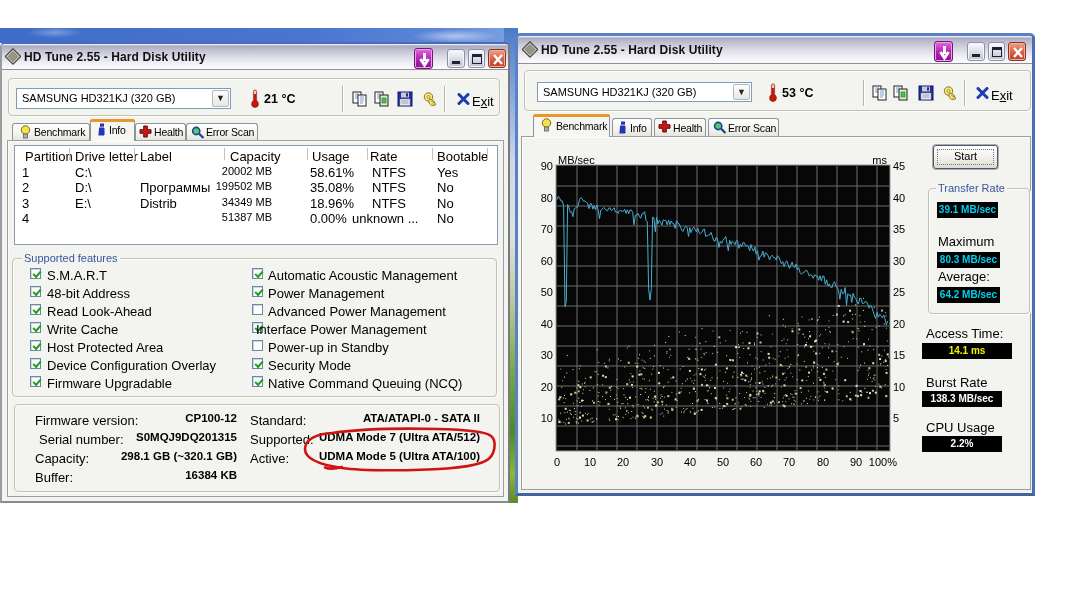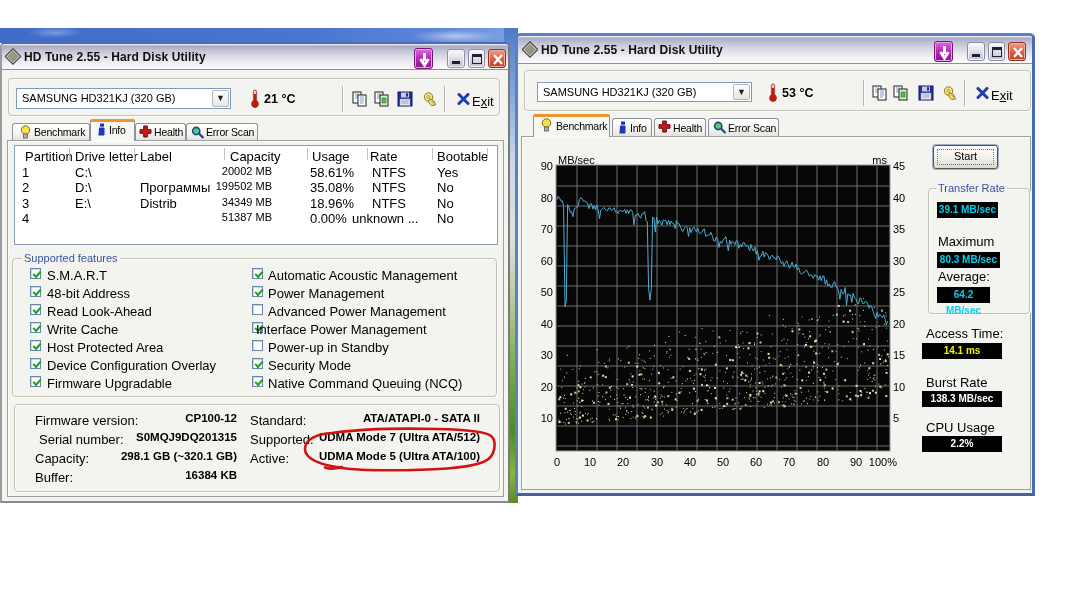--- a/index.html
+++ b/index.html
@@ -314,23 +314,23 @@
 <div class="abs" style="left:3px;top:3px;right:3px;bottom:3px;border:1px dotted #777"></div>
 <div class="abs" style="left:0;right:0;top:4px;text-align:center;font-size:11px">Start</div>
     </div>
     <div class="gbox" style="left:410px;top:152px;width:102px;height:126px"></div>
     <div class="glab" style="left:418px;top:146px">Transfer Rate</div>
     <div class="t11" style="left:420px;top:163px">Minimum</div>
     <div class="blk cy" style="left:419px;top:166px;width:61px;height:16px">39.1 MB/sec</div>
     <div class="t11" style="left:420px;top:198px">Maximum</div>
     <div class="blk cy" style="left:419px;top:216px;width:63px;height:16px">80.3 MB/sec</div>
     <div class="t11" style="left:420px;top:233px">Average:</div>
-    <div class="blk cy" style="left:419px;top:251px;width:53px;height:16px">64.2 MB/sec</div>
+    <div class="blk cy" style="left:419px;top:251px;width:63px;height:16px">64.2 MB/sec</div>
     <div class="t11" style="left:408px;top:290px">Access Time:</div>
-    <div class="blk yl" style="left:404px;top:307px;width:80px;height:16px">14.1 ms</div>
+    <div class="blk yl" style="left:404px;top:307px;width:90px;height:16px">14.1 ms</div>
     <div class="t11" style="left:408px;top:339px">Burst Rate</div>
     <div class="blk wh" style="left:404px;top:355px;width:80px;height:16px">138.3 MB/sec</div>
     <div class="t11" style="left:408px;top:384px">CPU Usage</div>
     <div class="blk wh" style="left:404px;top:400px;width:80px;height:16px">2.2%</div>
   </div>
 <svg width="1080" height="600" style="position:absolute;left:0;top:0">
 <rect x="556.0" y="165.0" width="334.0" height="286.0" fill="#070707" stroke="#9a9a9a" stroke-width="1"></rect>
 <path d="M577 166.0V450.0M597 166.0V450.0M617 166.0V450.0M637 166.0V450.0M657 166.0V450.0M677 166.0V450.0M697 166.0V450.0M717 166.0V450.0M737 166.0V450.0M757 166.0V450.0M777 166.0V450.0M797 166.0V450.0M817 166.0V450.0M837 166.0V450.0M857 166.0V450.0M877 166.0V450.0M557.0 186H889.0M557.0 206H889.0M557.0 226H889.0M557.0 246H889.0M557.0 266H889.0M557.0 286H889.0M557.0 306H889.0M557.0 326H889.0M557.0 346H889.0M557.0 366H889.0M557.0 386H889.0M557.0 406H889.0M557.0 426H889.0M557.0 446H889.0" stroke="#6e6e6e" stroke-width="1" fill="none"></path>
 <rect x="690.3" y="412.1" width="1" height="1" fill="#b8b878"></rect>
     <rect x="642.8" y="405.7" width="1" height="1" fill="#e0e0b0"></rect>

